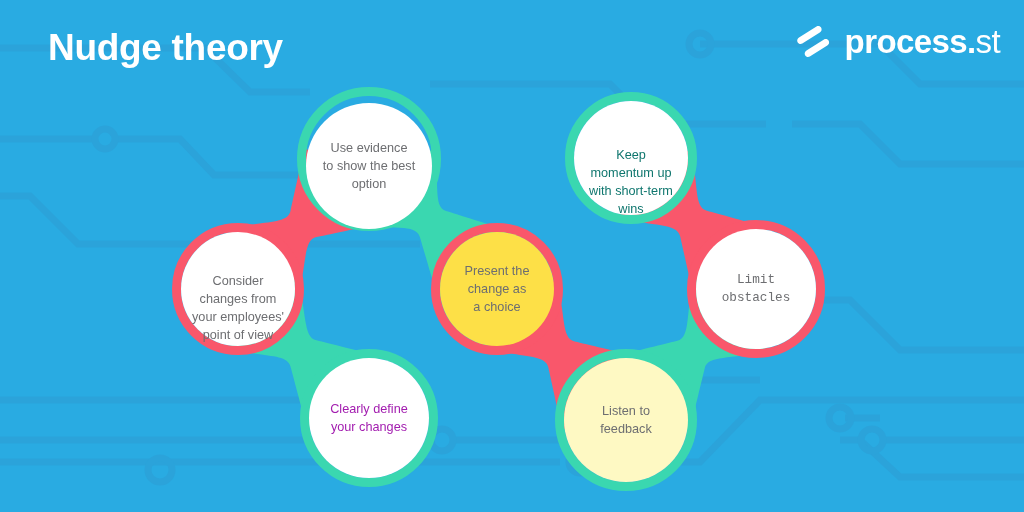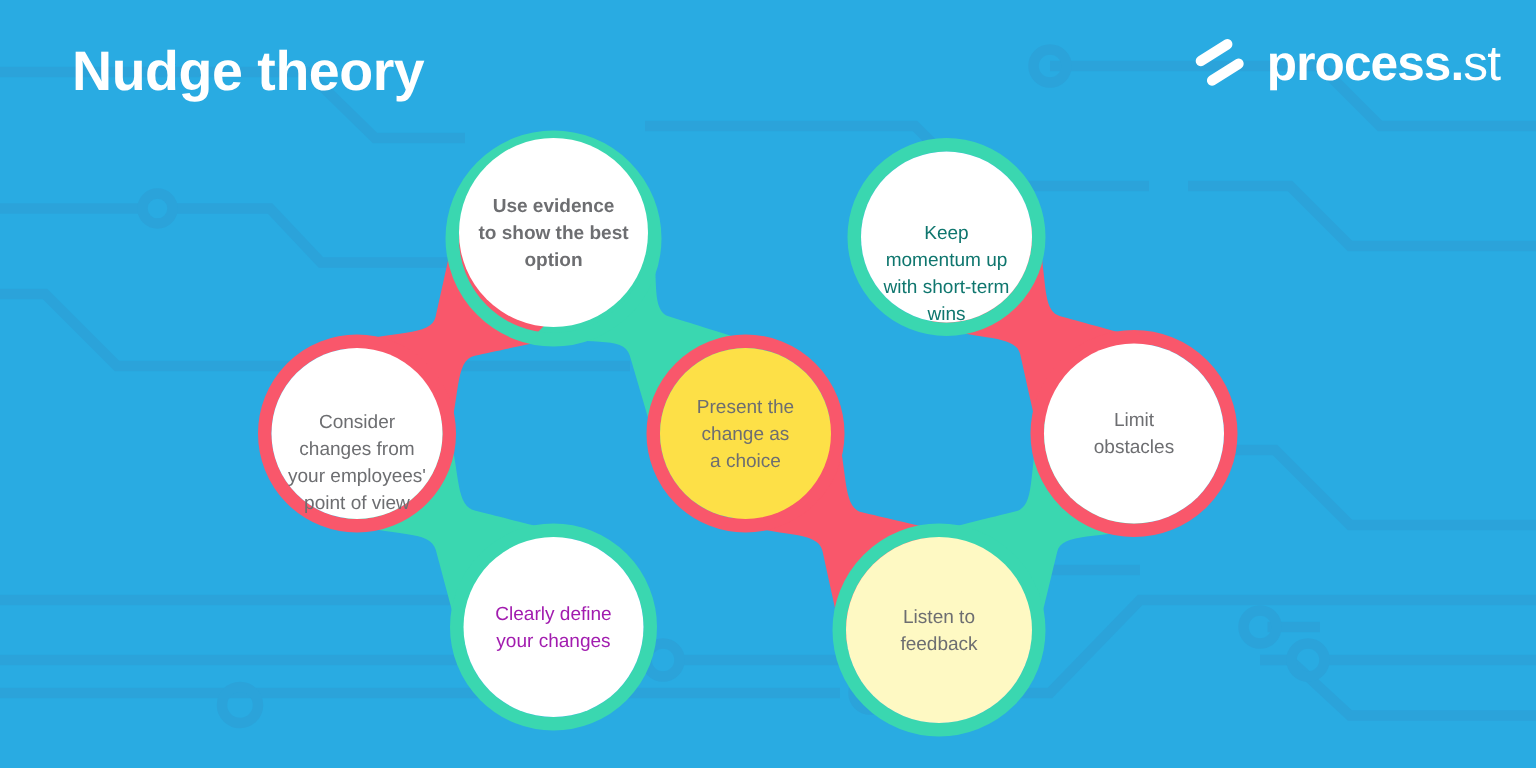--- a/index.html
+++ b/index.html
@@ -135,21 +135,21 @@
         <g fill="#ffffff">
           <path d="M 7 15.5 L 24.5 4.5 C 26.2 3.5 28.3 4.1 29.2 5.8 C 30.1 7.5 29.5 9.6 27.8 10.6 L 10.3 21.6 C 8.6 22.6 6.5 22 5.6 20.3 C 4.7 18.6 5.3 16.5 7 15.5 Z"></path>
           <path d="M 14.5 28.5 L 32 17.5 C 33.7 16.5 35.8 17.1 36.7 18.8 C 37.6 20.5 37 22.6 35.3 23.6 L 17.8 34.6 C 16.1 35.6 14 35 13.1 33.3 C 12.2 31.6 12.8 29.5 14.5 28.5 Z"></path>
         </g>
       </svg>
       <div id="logo-text"><span>process</span><span>.</span><span class="tld">st</span></div>
     </div>
   </div>
 
   <div id="node-layer">
-      <div class="node" style="left: 306px; top: 92px; width: 126px; height: 126px; background: rgb(255, 255, 255); font-weight: bold;">
+      <div class="node" style="left: 306px; top: 103px; width: 126px; height: 126px; background: rgb(255, 255, 255);">
         <div class="node-label" style="color: rgb(109, 110, 113);">Use evidence
 to show the best
 option</div>
       </div>
       <div class="node" style="left: 574px; top: 101px; width: 114px; height: 114px; background: rgb(255, 255, 255);">
         <div class="node-label" style="color: #0f766e; margin-top: 48px;">Keep
 momentum up
 with short-term
 wins</div>
       </div>
@@ -157,21 +157,21 @@
         <div class="node-label" style="color: rgb(109, 110, 113); margin-top: 38px;">Consider
 changes from
 your employees'
 point of view</div>
       </div>
       <div class="node" style="left: 440px; top: 232px; width: 114px; height: 114px; background: #fde047;">
         <div class="node-label" style="color: rgb(109, 110, 113);">Present the
 change as
 a choice</div>
       </div>
-      <div class="node" style="left: 696px; top: 229px; width: 120px; height: 120px; background: rgb(255, 255, 255);">
+      <div class="node" style="left: 696px; top: 229px; width: 120px; height: 120px; background: rgb(255, 255, 255); font-family: Liberation Mono, monospace;">
         <div class="node-label" style="color: rgb(109, 110, 113);">Limit
 obstacles</div>
       </div>
       <div class="node" style="left: 309px; top: 358px; width: 120px; height: 120px; background: rgb(255, 255, 255);">
         <div class="node-label" style="color: #a21caf;">Clearly define
 your changes</div>
       </div>
       <div class="node" style="left: 564px; top: 358px; width: 124px; height: 124px; background: #fef9c3;">
         <div class="node-label" style="color: rgb(109, 110, 113);">Listen to
 feedback</div>

